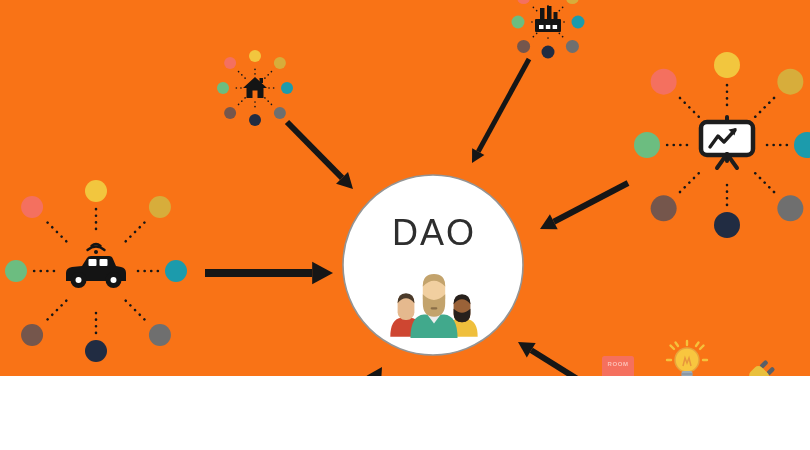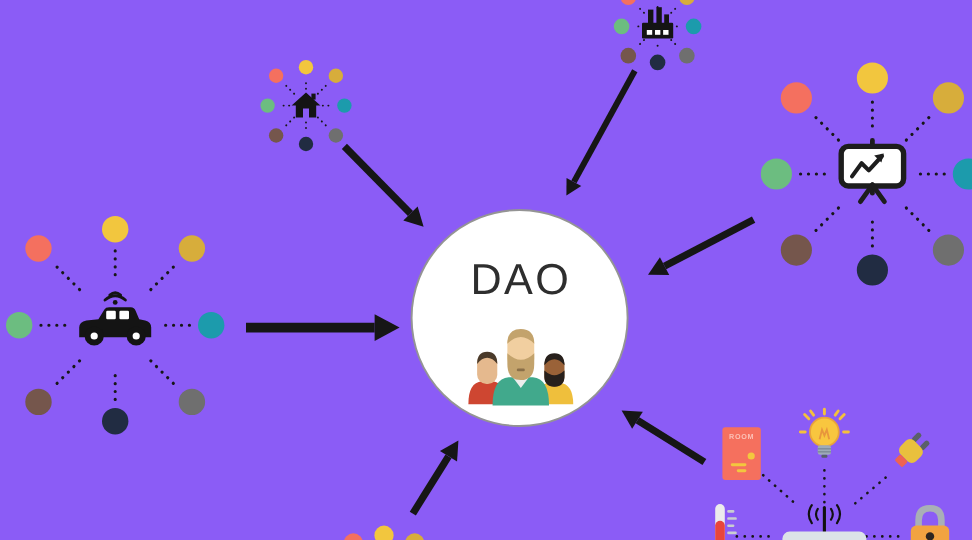--- a/index.html
+++ b/index.html
@@ -1,16 +1,16 @@
 <!DOCTYPE html>
 <html><head>
 <meta charset="utf-8">
 <style>
   html,body{margin:0;padding:0;background:#ffffff;}
-  .stage{position:relative;width:810px;height:450px;overflow:hidden;background:#8b5cf6;
+  .stage{position:relative;width:810px;height:376px;overflow:hidden;background:#f97316;
          font-family:"Liberation Sans","DejaVu Sans",sans-serif;}
   svg{display:block;}
   #dao-label{font-family:"Liberation Sans","DejaVu Sans",sans-serif;
              font-size:36px;font-weight:300;letter-spacing:2px;fill:#2e2e2e;}
   .device-label{font-family:"Liberation Sans","DejaVu Sans",sans-serif;
                 font-size:6px;font-weight:bold;letter-spacing:0.6px;fill:#FCC0B6;}
 </style>
 </head>
 <body>
 

